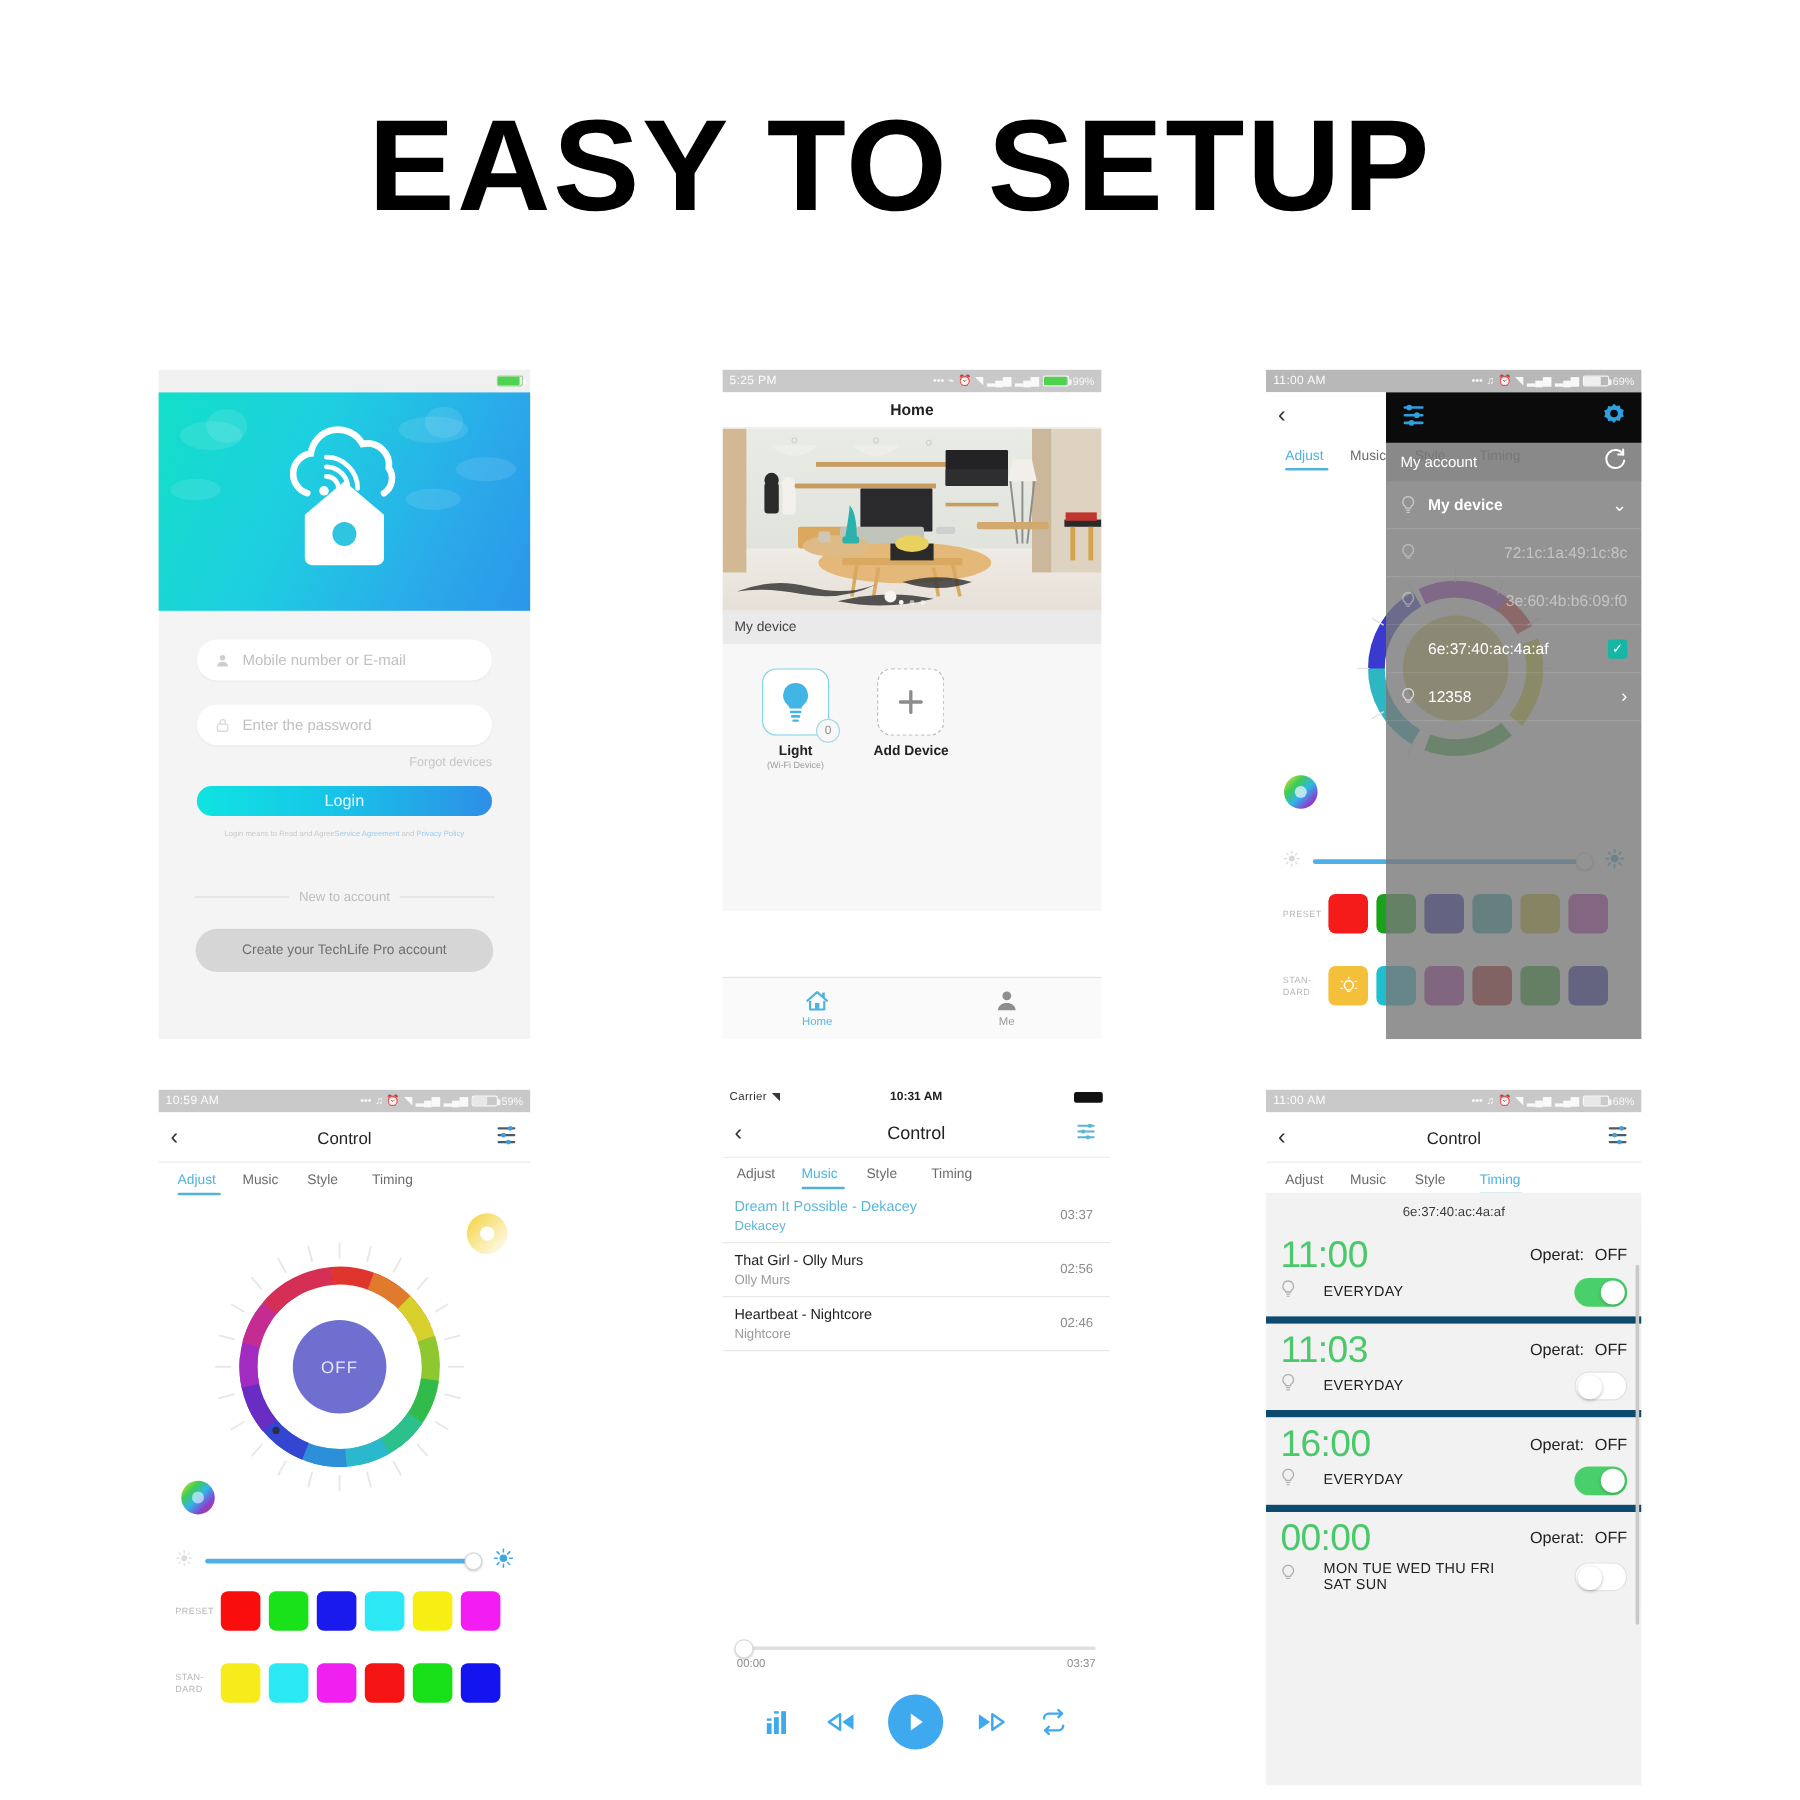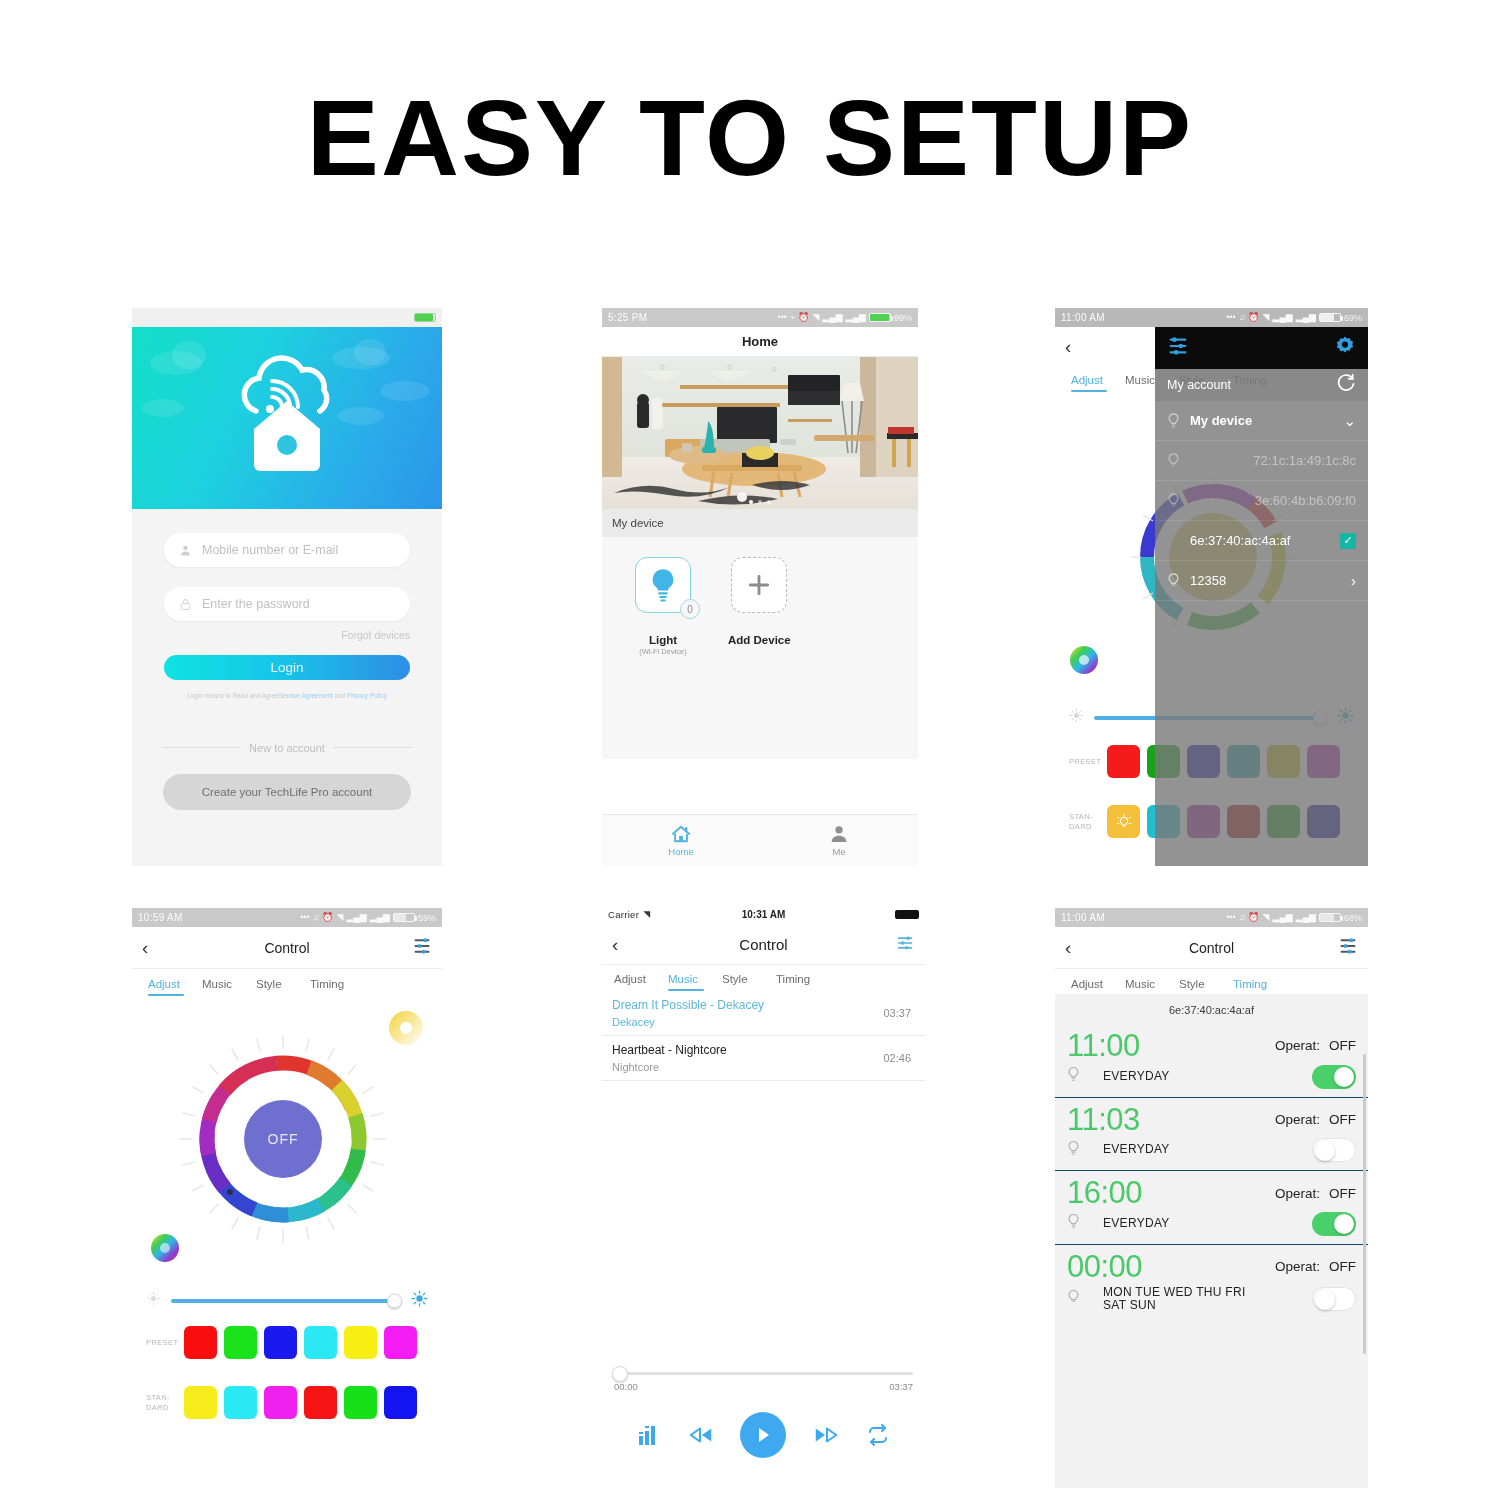--- a/index.html
+++ b/index.html
@@ -97,21 +97,21 @@
   .dev-tile{
     width:56px;height:56px;border-radius:12px;border:1.5px solid #7fd4e8;margin:0 auto;
     display:flex;align-items:center;justify-content:center;position:relative;background:#fff;cursor:pointer;
   }
   .dev-tile.dashed{border:1.5px dashed #b9b9b9;}
   .badge0{
     position:absolute;right:-10px;bottom:-7px;width:20px;height:20px;border-radius:50%;
     background:#f7f7f7;border:1px solid #9fd8e6;color:#8a8a8a;font-size:10px;
     display:flex;align-items:center;justify-content:center;
   }
-  .dev-name{font-size:11.5px;color:#222;margin-top:21px;font-weight:bold;}
+  .dev-name{font-size:11.5px;color:#222;margin-top:7px;font-weight:bold;}
   .dev-sub{font-size:7.5px;color:#9a9a9a;margin-top:1px;}
   .tabbar{
     position:absolute;bottom:0;left:0;right:0;height:52px;background:#fafafa;
     border-top:1px solid #e6e6e6;display:flex;
   }
   .tabbar .tab{flex:1;display:flex;flex-direction:column;align-items:center;justify-content:center;gap:2px;cursor:pointer;}
   .tab-lbl{font-size:9.5px;color:#9a9a9a;}
   .tab.active .tab-lbl{color:#55b8e0;}
 
   
@@ -158,21 +158,21 @@
   .prog-track{height:3px;background:#e0e0e0;border-radius:2px;position:relative;}
   .prog-knob{position:absolute;left:-2px;top:50%;transform:translateY(-50%);width:16px;height:16px;border-radius:50%;background:#fff;border:1px solid #dadada;box-shadow:0 1px 2px rgba(0,0,0,.18);}
   .prog-times{display:flex;justify-content:space-between;margin-top:6px;font-size:9.5px;color:#8c8c8c;}
   .player{position:absolute;left:0;right:0;bottom:30px;display:flex;align-items:center;justify-content:space-around;padding:0 22px;}
   .pbtn{cursor:pointer;display:flex;align-items:center;justify-content:center;}
   .play-circle{width:46px;height:46px;border-radius:50%;background:#3fa9f0;display:flex;align-items:center;justify-content:center;}
 
   
   .timing-area{background:#f2f2f2;position:absolute;left:0;right:0;top:86px;bottom:0;overflow:hidden;}
   .mac-hdr{text-align:center;font-size:11px;color:#3d3d3d;padding:10px 0 8px;}
-  .tim-row{border-top:1px solid #0c4a6e;padding:4px 12px 8px;background:#f2f2f2;}
+  .tim-row{border-top:6px solid #0c4a6e;padding:4px 12px 8px;background:#f2f2f2;}
   .tim-top{display:flex;align-items:center;}
   .tim-time{font-size:31px;color:#4ac96a;letter-spacing:-.5px;line-height:1.15;}
   .tim-op{margin-left:auto;font-size:13.5px;color:#222;display:flex;gap:9px;}
   .tim-bot{display:flex;align-items:center;gap:23px;margin-top:1px;}
   .tim-days{font-size:12px;color:#222;letter-spacing:.3px;line-height:1.15;}
   .toggle{margin-left:auto;width:44px;height:24px;border-radius:12px;position:relative;cursor:pointer;}
   .toggle.on{background:#4ad06a;}
   .toggle.off{background:#fff;border:1px solid #e2e2e2;}
   .toggle i{position:absolute;top:2px;width:20px;height:20px;border-radius:50%;background:#fff;box-shadow:0 1px 3px rgba(0,0,0,.25);display:block;}
   .toggle.on i{right:2px;}
@@ -789,20 +789,27 @@
   <div style="margin-top:-2px;">
     <div class="song cur">
       <div class="meta">
         <div class="t">Dream It Possible - Dekacey</div>
         <div class="a">Dekacey</div>
       </div>
       <div class="d">03:37</div>
     </div>
     <div class="song">
       <div class="meta">
+        <div class="t">That Girl - Olly Murs</div>
+        <div class="a">Olly Murs</div>
+      </div>
+      <div class="d">02:56</div>
+    </div>
+    <div class="song">
+      <div class="meta">
         <div class="t">Heartbeat - Nightcore</div>
         <div class="a">Nightcore</div>
       </div>
       <div class="d">02:46</div>
     </div>
   </div>
 
   <div class="prog-wrap">
     <div class="prog-track">
       <span class="prog-knob"></span>

